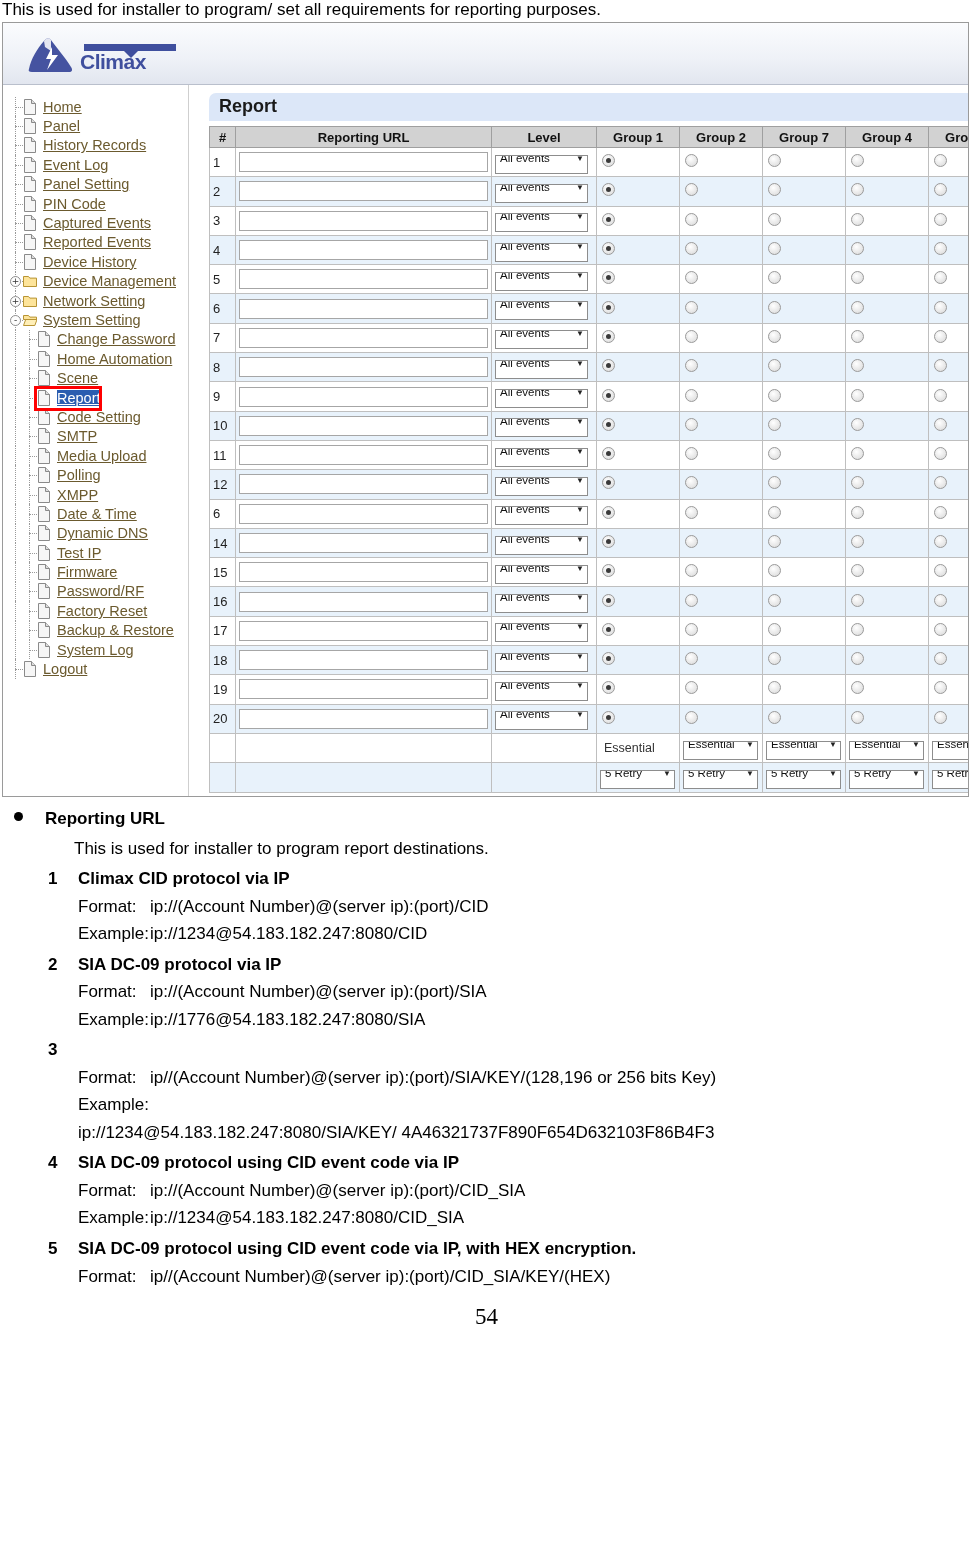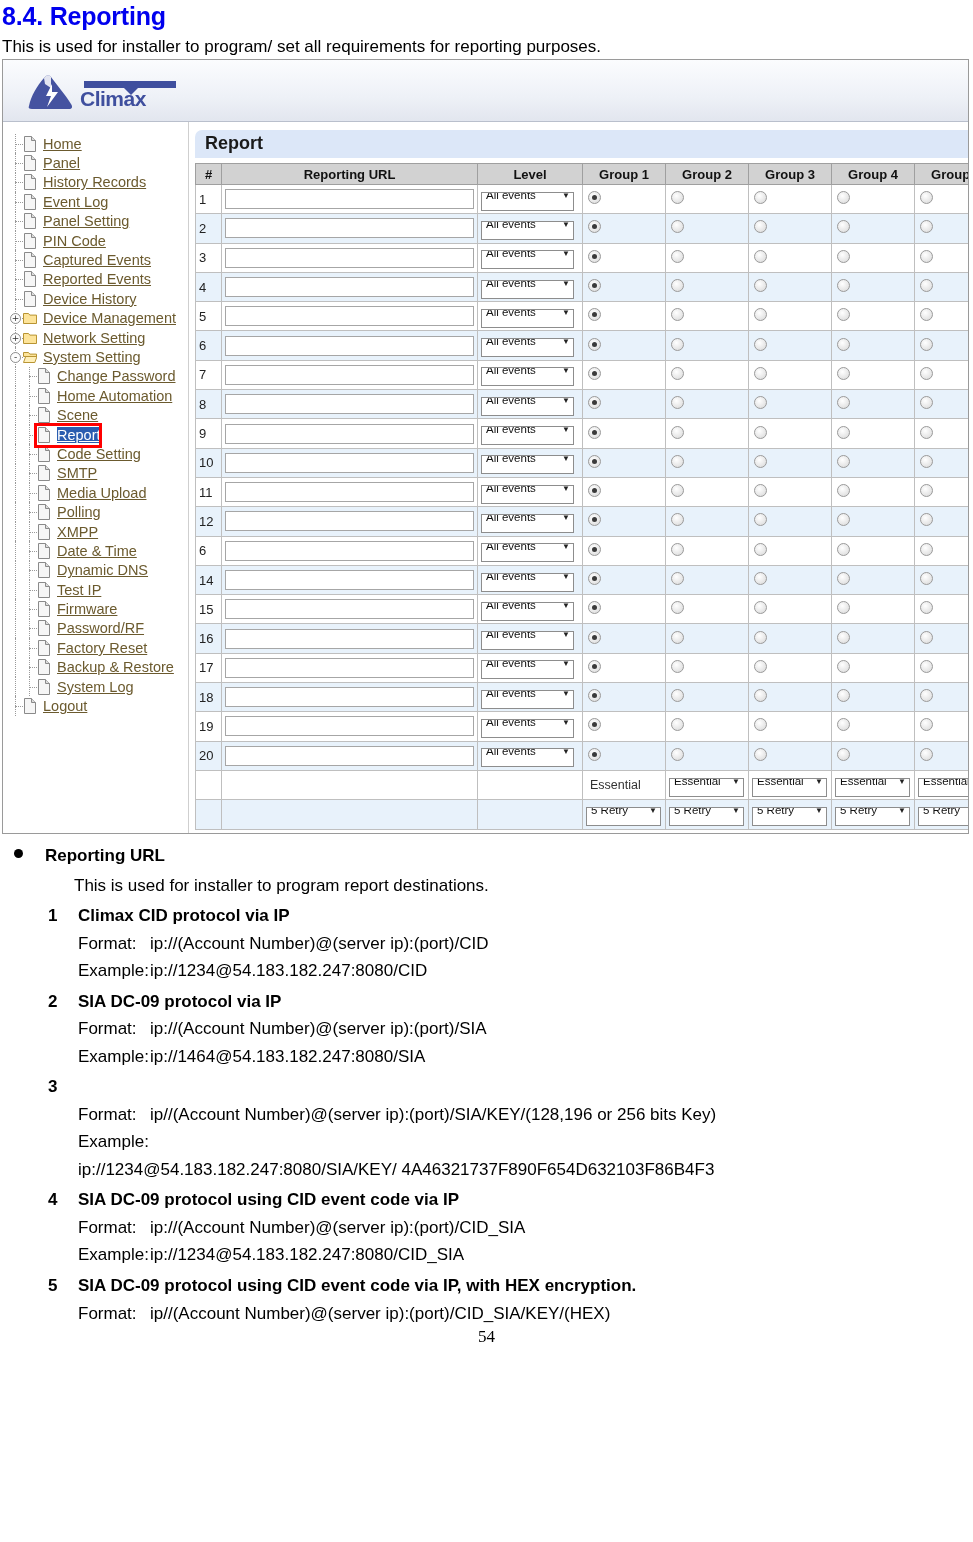--- a/index.html
+++ b/index.html
@@ -58,21 +58,21 @@
   .logo-bar:after {
     content: ""; position: absolute; left: 40px; top: 7px;
     border-left: 7px solid transparent; border-right: 7px solid transparent;
     border-top: 7px solid #3f4f9e;
   }
   .logo-word {
     font-size: 21px; font-weight: bold; color: #3f4f9e;
     letter-spacing: -0.5px; line-height: 26px; margin-top: -3px;
   }
 
-  .shot-body { display: flex; height: 712px; }
+  .shot-body { display: flex; height: 712px; gap: 14px; }
 
   
   .tree {
     width: 186px;
     flex: 0 0 186px;
     background: #ffffff;
     border-right: 1px solid #cfcfcf;
     padding: 12px 0 0 6px;
     position: relative;
   }
@@ -215,29 +215,29 @@
   .numitem { display: flex; margin-left: 48px; margin-top: 3px; }
   .numitem .n { width: 30px; flex: 0 0 30px; font-weight: bold; }
   .numitem .t { font-weight: bold; }
   .kv { display: flex; margin-left: 78px; }
   .kv .k { width: 72px; flex: 0 0 72px; }
   .kv .v { flex: 1 1 auto; }
   .plainline { margin-left: 78px; }
   .pageno {
     text-align: center;
     font-family: "Liberation Serif", serif;
-    font-size: 17px;
+    font-size: 23px;
+    margin-top: 14px;
   }
 </style>
 </head>
 <body>
 
 <div class="page">
 
-  <h1 class="doc-h1">8.4. Reporting</h1>
   <p class="doc-intro">This is used for installer to program/ set all requirements for reporting purposes.</p>
 
   <div class="shot">
 
     <div class="shot-logobar">
       <div class="logo-wrap">
         <svg class="logo-mark" viewBox="0 0 52 42">
           <path d="M4 36 C6 26,12 16,19 8 C21 5,24 4,26 7 C31 14,40 24,46 34 C48 37,47 39,44 39 L7 39 C4 39,3 38,4 36 Z" fill="#4553a0"></path>
           <path d="M19 8 C21 5,24 4,26 7 L26 18 L20 14 Z" fill="#ffffff" opacity="0.85"></path>
           <path d="M27 14 L21 26 L26 26 L22 37 L33 22 L27 22 Z" fill="#ffffff"></path>
@@ -676,21 +676,21 @@
             <col class="col-grp">
               <col class="col-grp">
           </colgroup>
           <thead>
               <tr id="thead-row">
                 <th>#</th>
                 <th>Reporting URL</th>
                 <th>Level</th>
                 <th>Group 1</th>
                 <th>Group 2</th>
-                <th>Group 3</th>
+                <th>Group 7</th>
                 <th>Group 4</th>
                 <th>Group 5</th>
               </tr>
             </thead>
           <tbody id="tbody">
               <tr>
                 <td class="num">1</td>
                 <td><input class="urlbox" type="text" style=""></td>
                 <td><span class="selbox sel-level">
                     <span>All events</span>
@@ -1027,21 +1027,21 @@
           <div class="numitem">
             <span class="n">2</span>
             <span class="t">SIA DC-09 protocol via IP</span>
           </div>
           <div class="kv">
             <span class="k">Format:</span>
             <span class="v">ip://(Account Number)@(server ip):(port)/SIA</span>
           </div>
           <div class="kv">
             <span class="k">Example:</span>
-            <span class="v">ip://1464@54.183.182.247:8080/SIA</span>
+            <span class="v">ip://1776@54.183.182.247:8080/SIA</span>
           </div>
         </div>
         <div>
           <div class="numitem">
             <span class="n">3</span>
           </div>
           <div class="kv">
             <span class="k">Format:</span>
             <span class="v">ip//(Account Number)@(server ip):(port)/SIA/KEY/(128,196 or 256 bits Key)</span>
           </div>

